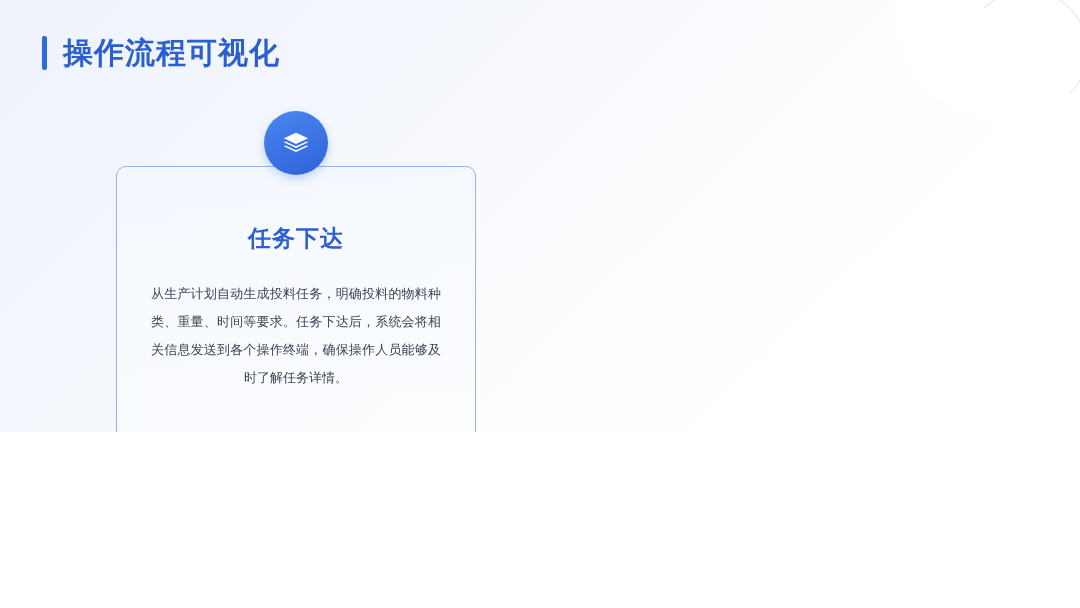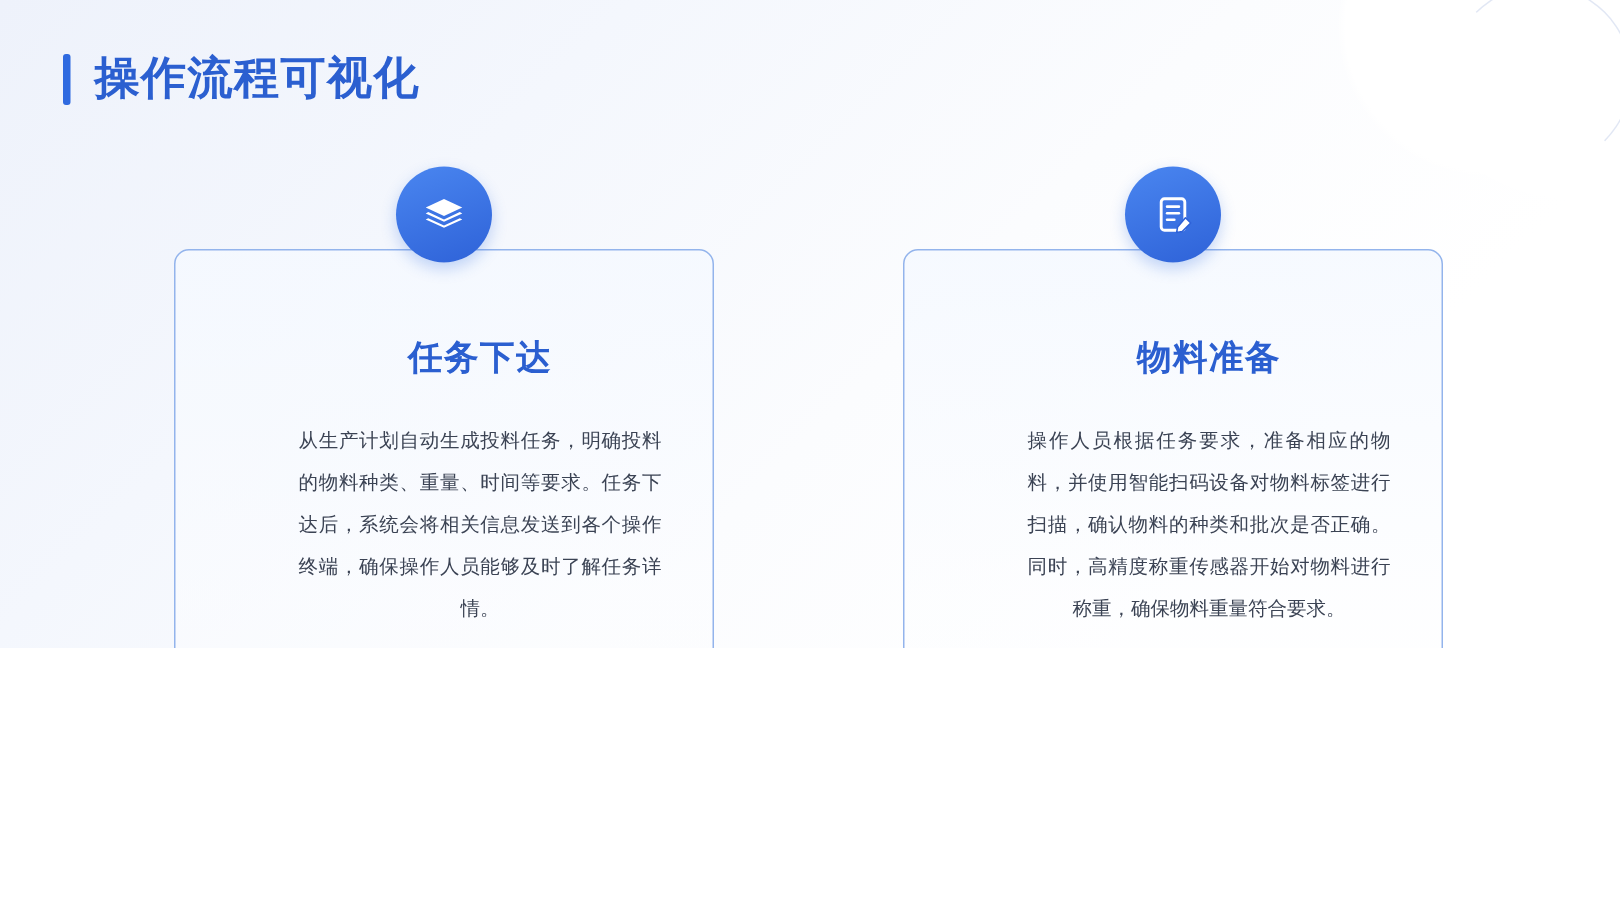--- a/index.html
+++ b/index.html
@@ -81,21 +81,20 @@
 
   .card {
     position: absolute;
     top: 166px;
     width: 360px;
     height: 388px;
     border: 1px solid #93b4ec;
     border-radius: 10px;
     background: linear-gradient(180deg, rgba(245,249,255,.85) 0%, rgba(252,253,255,.55) 60%, rgba(255,255,255,.2) 100%);
     box-sizing: border-box;
-    padding-left: 48px;
   }
   .card-1 { left: 116px; }
   .card-2 { left: 602px; }
 
   .card-icon {
     position: absolute;
     top: -56px;
     left: 50%;
     transform: translateX(-50%);
     width: 64px;
@@ -159,29 +158,15 @@
           <polygon points="16,5 29,11 16,17 3,11" fill="#ffffff"></polygon>
           <polygon points="16,19.5 27.2,14.3 29,15.2 16,21.2 3,15.2 4.8,14.3" fill="#ffffff"></polygon>
           <polygon points="16,23.8 27.2,18.6 29,19.5 16,25.5 3,19.5 4.8,18.6" fill="#ffffff"></polygon>
         </svg>
       </div>
       <div class="card-title">任务下达</div>
       <div class="card-body">从生产计划自动生成投料任务，明确投料的物料种类、重量、时间等要求。任务下达后，系统会将相关信息发送到各个操作终端，确保操作人员能够及时了解任务详情。</div>
       <div class="card-rule"></div>
     </div>
 
-    <div class="card card-2">
-      <div class="card-icon">
-        <svg width="28" height="28" viewBox="0 0 32 32" aria-hidden="true">
-          <rect x="7" y="4" width="18" height="24" rx="2.5" fill="none" stroke="#ffffff" stroke-width="2.2"></rect>
-          <line x1="11.5" y1="10" x2="20.5" y2="10" stroke="#ffffff" stroke-width="2" stroke-linecap="round"></line>
-          <line x1="11.5" y1="15" x2="20.5" y2="15" stroke="#ffffff" stroke-width="2" stroke-linecap="round"></line>
-          <line x1="11.5" y1="20" x2="17" y2="20" stroke="#ffffff" stroke-width="2" stroke-linecap="round"></line>
-          <path d="M25.5 18.5 l4 4 l-6.5 6.5 l-4.2 .7 l.7 -4.2 z" fill="#ffffff" stroke="#2e62d8" stroke-width="1.2" stroke-linejoin="round"></path>
-        </svg>
-      </div>
-      <div class="card-title">物料准备</div>
-      <div class="card-body">操作人员根据任务要求，准备相应的物料，并使用智能扫码设备对物料标签进行扫描，确认物料的种类和批次是否正确。同时，高精度称重传感器开始对物料进行称重，确保物料重量符合要求。</div>
-      <div class="card-rule"></div>
-    </div>
 
   </div>
 </div>
 
 </body></html>

